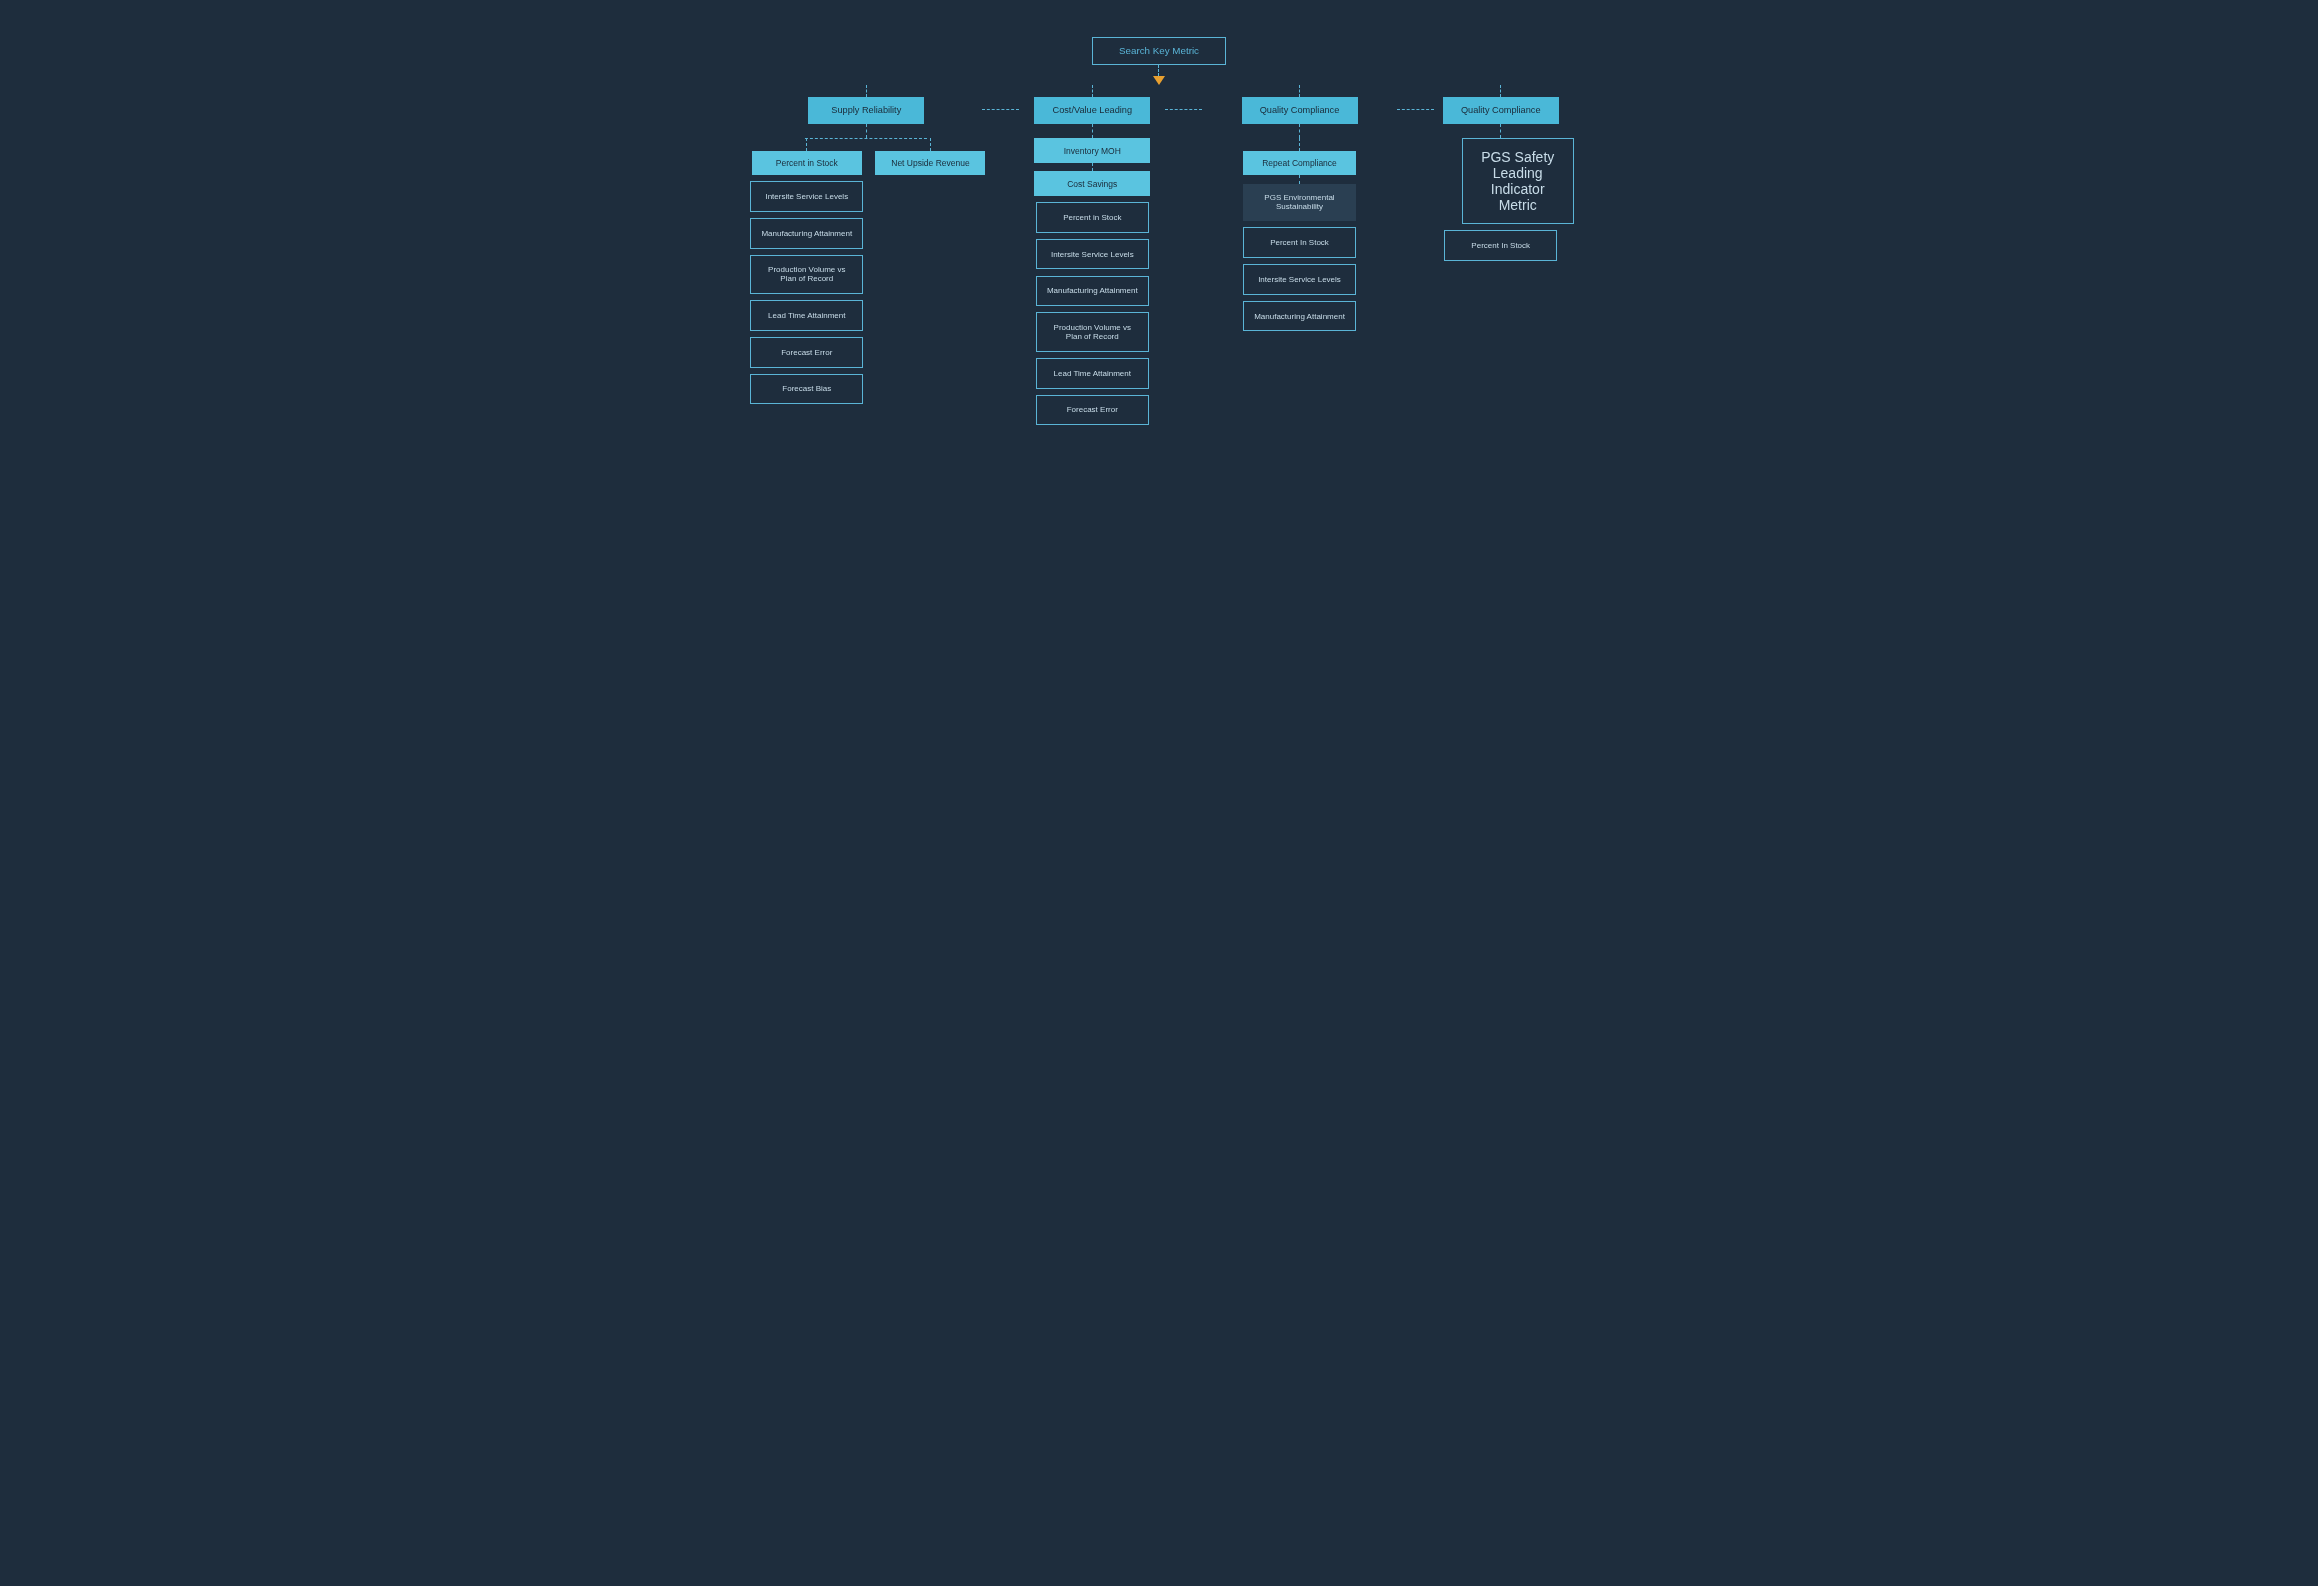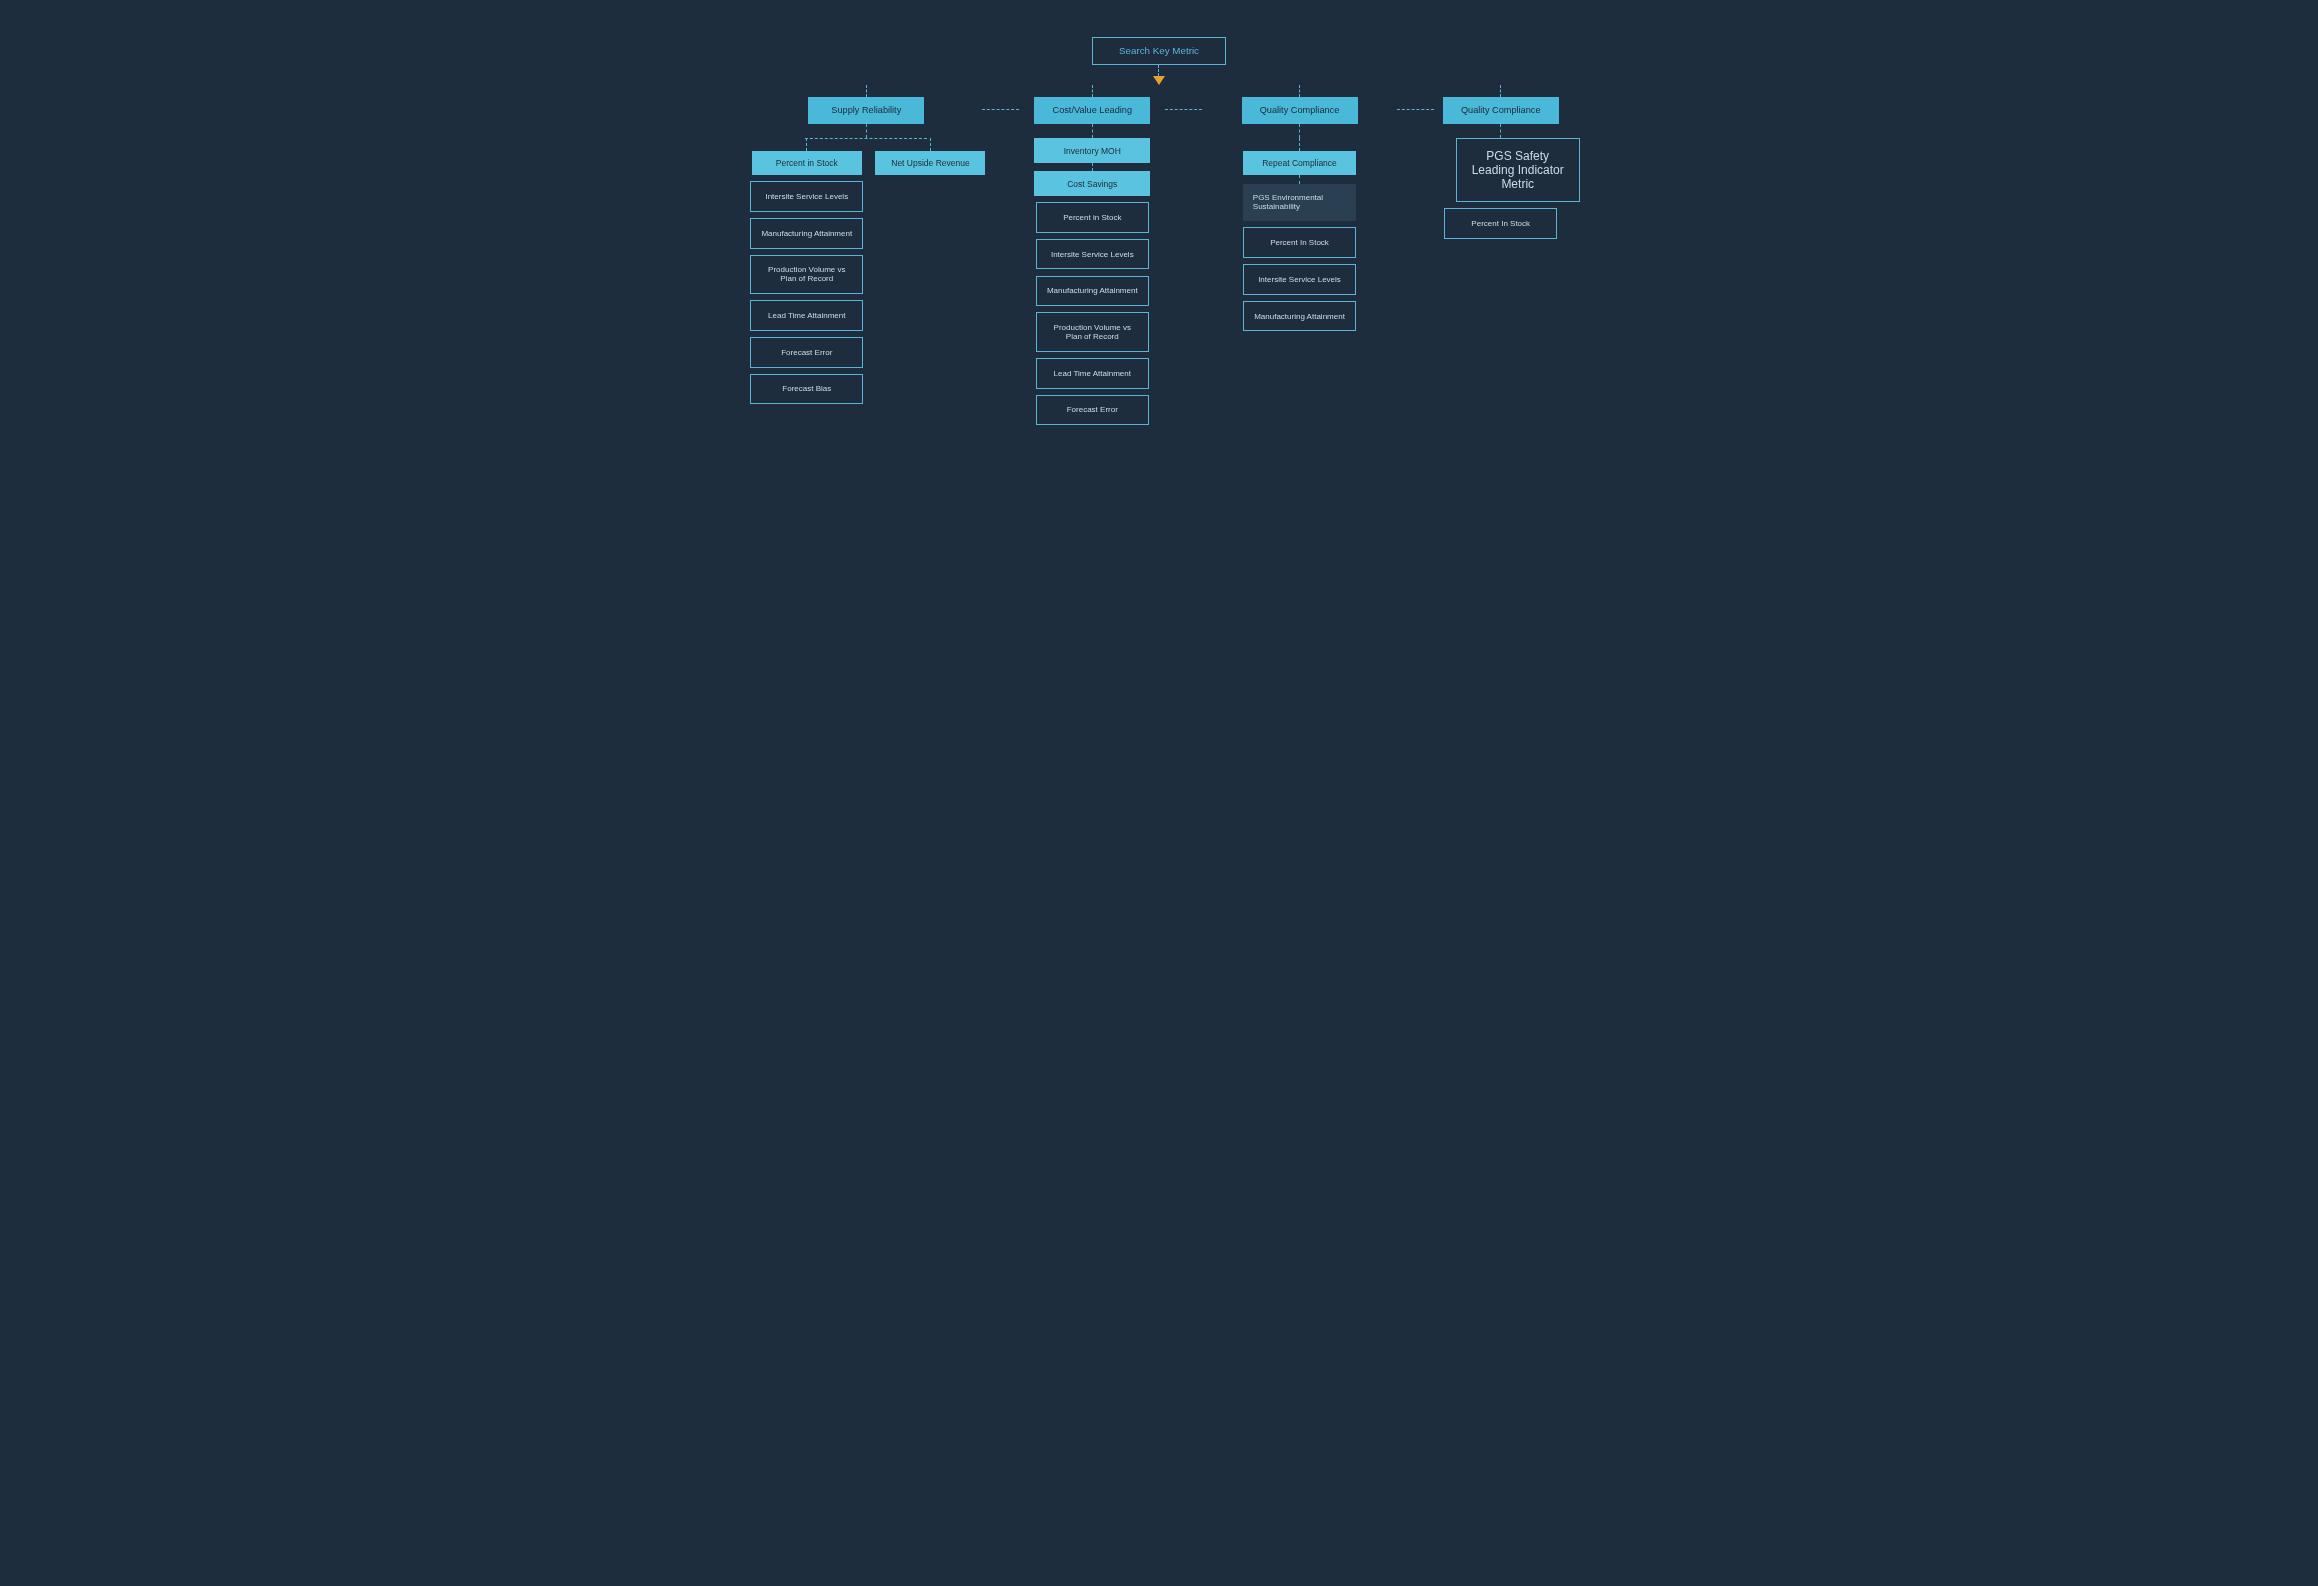--- a/index.html
+++ b/index.html
@@ -181,42 +181,42 @@
         <div class="cat-label">Quality Compliance</div>
         <div class="vert-line" style="height:14.6px;"></div>
 
         <div style="display:flex; gap:9.8px; width:100%; justify-content:center;">
 
           <div style="flex:1; display:flex; flex-direction:column; align-items:center;">
             <div style="height:12.2px; border-left:1.2px dashed #5ab4d6;"></div>
             <div class="subcat-label" style="width:113px;">Repeat Compliance</div>
 
             <div style="height:8.5px; border-left:1.2px dashed #5ab4d6;"></div>
-            <div class="leaf-box-full" style="width:113px; border:none; background:#2a3f52; color:#c8dce8; padding:9.8px; font-size:8px; text-align:left;">PGS Environmental Sustainability</div>
+            <div class="leaf-box-full" style="width:113px; border:none; background:#2a3f52; color:#c8dce8; padding:9.8px; font-size:8px; text-align:center;">PGS Environmental Sustainability</div>
             <div class="leaf-list">
               <div class="leaf-box-full" style="width:113px;">Percent In Stock</div>
               <div class="leaf-box-full" style="width:113px;">Intersite Service Levels</div>
               <div class="leaf-box-full" style="width:113px;">Manufacturing Attainment</div>
             </div>
           </div>
 
         </div>
       </div>
 
       <div style="display:flex; align-items:flex-start; padding-top:12.2px;">
         <div style="width:37px; border-top:1.2px dashed #5ab4d6; margin-top:12.2px;"></div>
       </div>
 
       <div style="display:flex; flex-direction:column; align-items:center; flex:0.7; max-width:134px;">
         <div class="vert-line" style="height:12.2px;"></div>
         <div class="cat-label">Quality Compliance</div>
         <div class="vert-line" style="height:14.6px;"></div>
 
         <div style="display:flex; flex-direction:column; align-items:center;">
-          <div class="leaf-box-full" style="width:124px; border:0.9px solid #5ab4d6; background:transparent; color:#c8dce8; padding:9.8px 7.3px; font-size:12px; text-align:center;margin-left:34px;">PGS Safety Leading Indicator Metric</div>
+          <div class="leaf-box-full" style="width:112px; border:0.9px solid #5ab4d6; background:transparent; color:#c8dce8; padding:9.8px 7.3px; font-size:14px; text-align:center;margin-left:34px;">PGS Safety Leading Indicator Metric</div>
           <div class="leaf-list">
             <div class="leaf-box-full" style="width:113px;">Percent In Stock</div>
           </div>
         </div>
       </div>
 
     </div>
   </div>
 
 </div>

